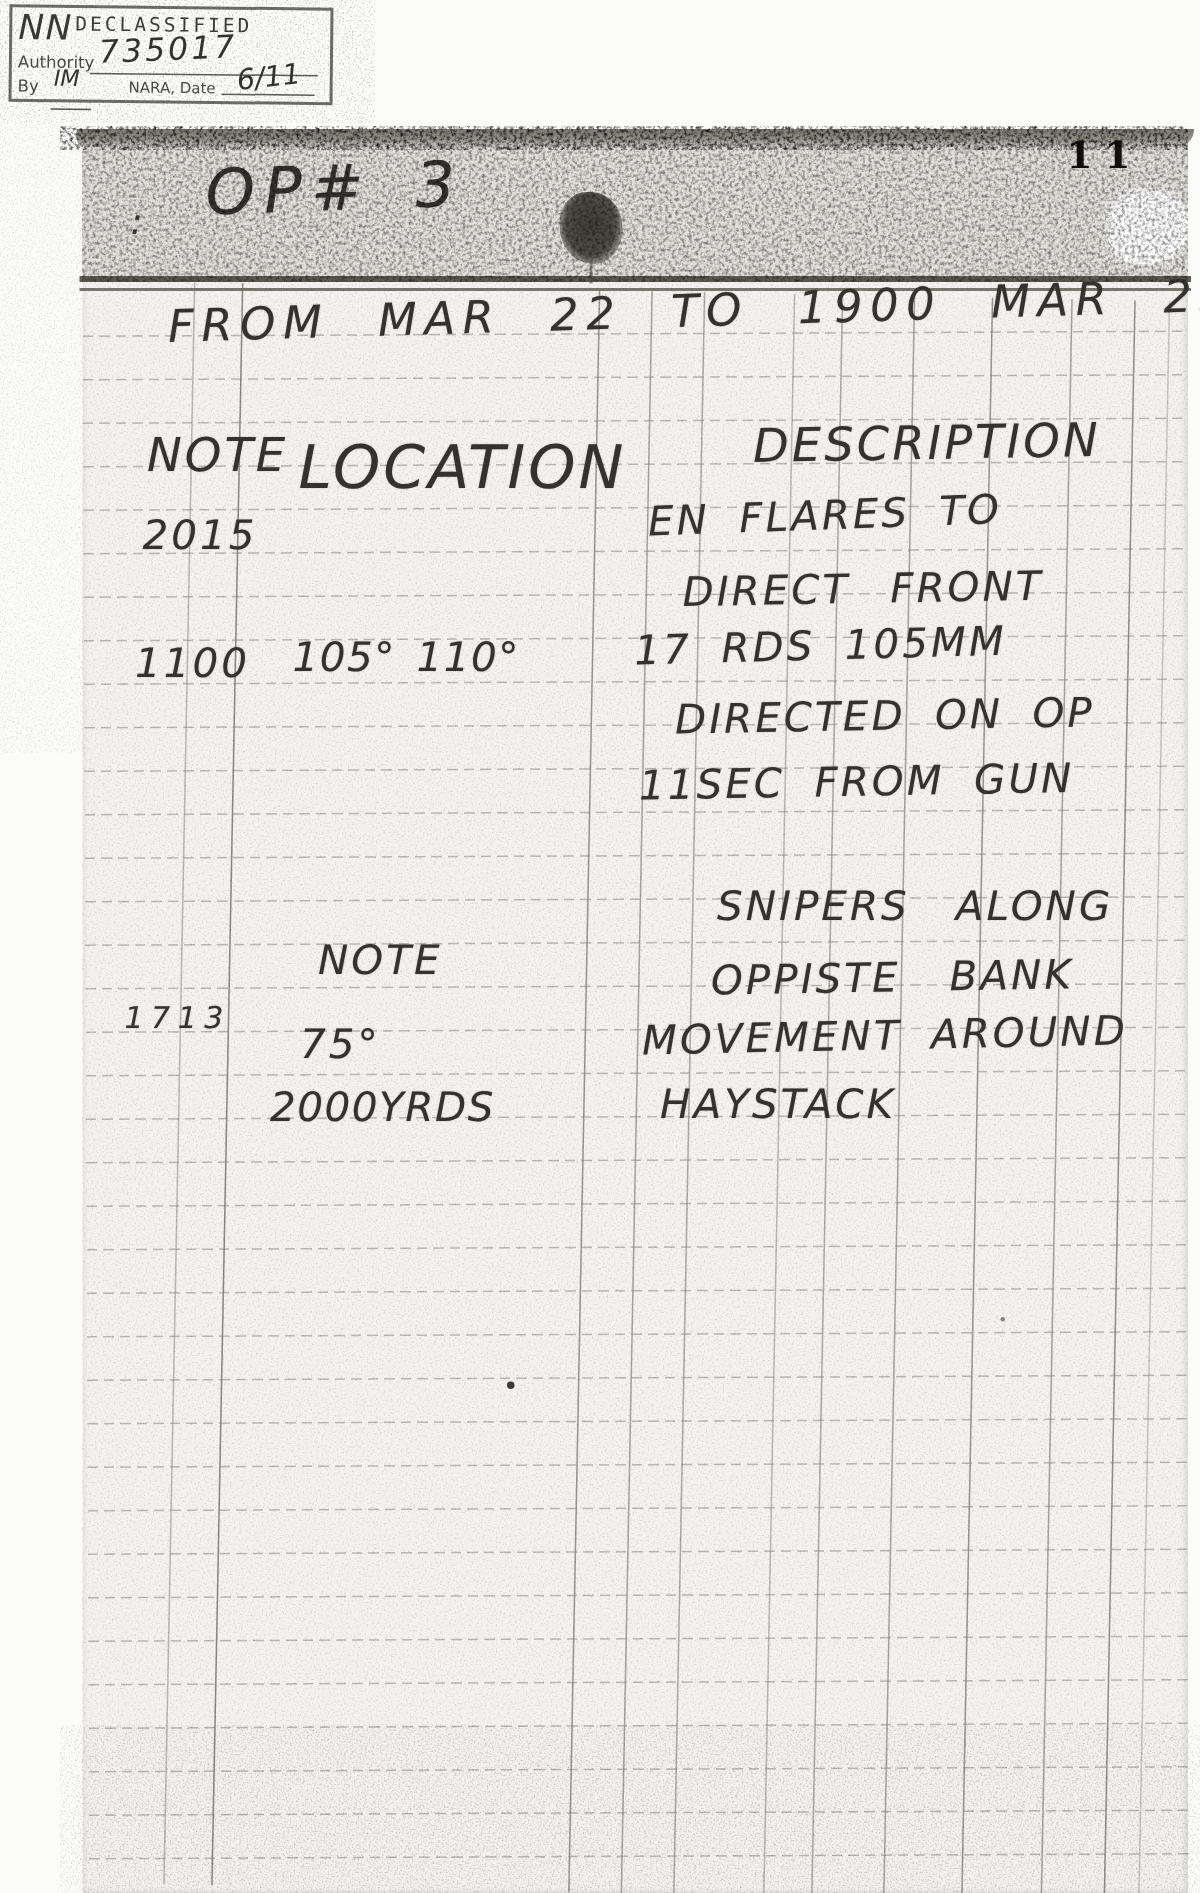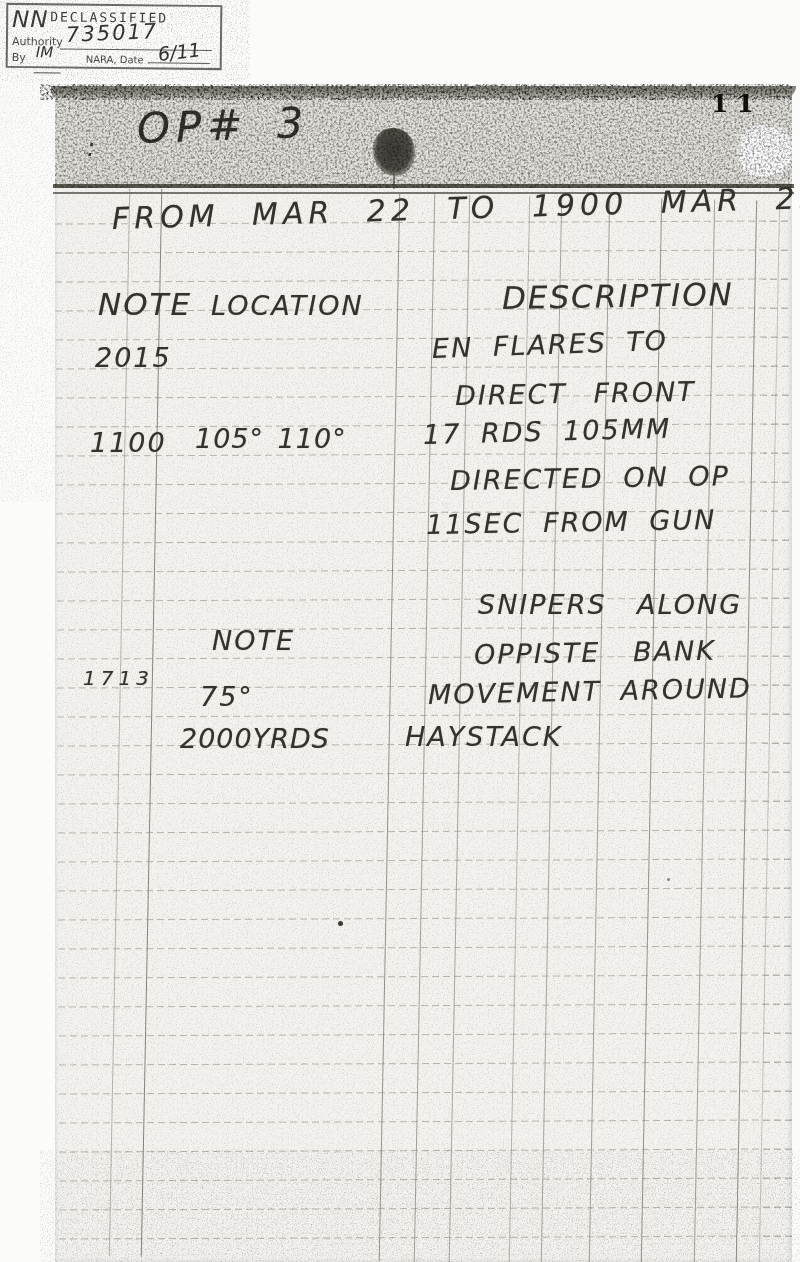--- a/index.html
+++ b/index.html
@@ -45,21 +45,21 @@
   .hw{
     position:absolute;font-family:"DejaVu Sans", sans-serif;font-style:italic;
     color:#35332e;white-space:nowrap;letter-spacing:2px;word-spacing:9px;line-height:1;
     text-shadow:0 0 1px rgba(53,51,46,.38);
     transform-origin:left center;z-index:3;
   }
   .title{left:82px;top:20px;font-size:42px;letter-spacing:6px;transform:rotate(-2deg);}
   .colon{left:32px;top:48px;font-size:24px;color:#3c3a34;}
   .daterange{left:57px;top:116px;font-size:30px;letter-spacing:5px;word-spacing:18px;transform:rotate(-1.7deg);}
   .h-time{left:43px;top:201px;font-size:31px;}
-  .h-loc{left:144px;top:204px;font-size:27px;margin-left:12px;}
+  .h-loc{left:144px;top:204px;font-size:40px;}
   .h-desc{left:447px;top:195px;font-size:31px;transform:rotate(-1deg);}
   .fs27{font-size:27px;}
   
   .vlines,.hlines{position:absolute;left:0;top:0;width:737px;height:1174px;pointer-events:none;z-index:1;}
   .vlines{transform:rotate(1.1deg);}
   .hlines{transform:rotate(-0.25deg);}
   .vline{position:absolute;top:106px;bottom:0;width:1px;background:#6f6c63;}
   .hline{
     position:absolute;left:2px;width:733px;height:1px;
     background:repeating-linear-gradient(90deg, rgba(138,135,126,.55) 0 7px, rgba(138,135,126,0) 7px 11px);
@@ -186,21 +186,21 @@
   <span class="hw fs27" style="left:371px;top:423px;transform:rotate(-1deg);">11SEC FROM GUN</span>
 
   <span class="hw fs27" style="left:157px;top:509px;margin-top:30px;">NOTE</span>
   <span class="hw fs27" style="left:423px;top:503px;word-spacing:20px;">SNIPERS  ALONG</span>
   <span class="hw fs27" style="left:419px;top:553px;word-spacing:22px;transform:rotate(-1deg);">OPPISTE  BANK</span>
 
   <span class="hw" style="left:28px;top:580px;font-size:20px;letter-spacing:5px;text-align:right;">1713</span>
   <span class="hw fs27" style="left:145px;top:595px;">75°</span>
   <span class="hw fs27" style="left:373px;top:593px;transform:rotate(-1.2deg);">MOVEMENT AROUND</span>
   <span class="hw fs27" style="left:125px;top:637px;letter-spacing:1px;">2000YRDS</span>
-  <span class="hw fs27" style="left:350px;top:635px;">HAYSTACK</span>
+  <span class="hw fs27" style="left:385px;top:635px;">HAYSTACK</span>
 
   <div class="speck" style="left:283px;top:833px;width:5px;height:5px;"></div>
   <div class="speck" style="left:612px;top:790px;width:3px;height:3px;opacity:.6;"></div>
 </div>
 
 <svg class="noise" width="800" height="1262">
   <defs>
     <filter id="sp-fine" x="0" y="0" width="100%" height="100%">
       <feTurbulence type="fractalNoise" baseFrequency="0.8" numOctaves="2" seed="3" stitchTiles="stitch"></feTurbulence>
       <feColorMatrix type="matrix" values="0 0 0 0 0  0 0 0 0 0  0 0 0 0 0  1.6 0 0 0 -0.82"></feColorMatrix>

